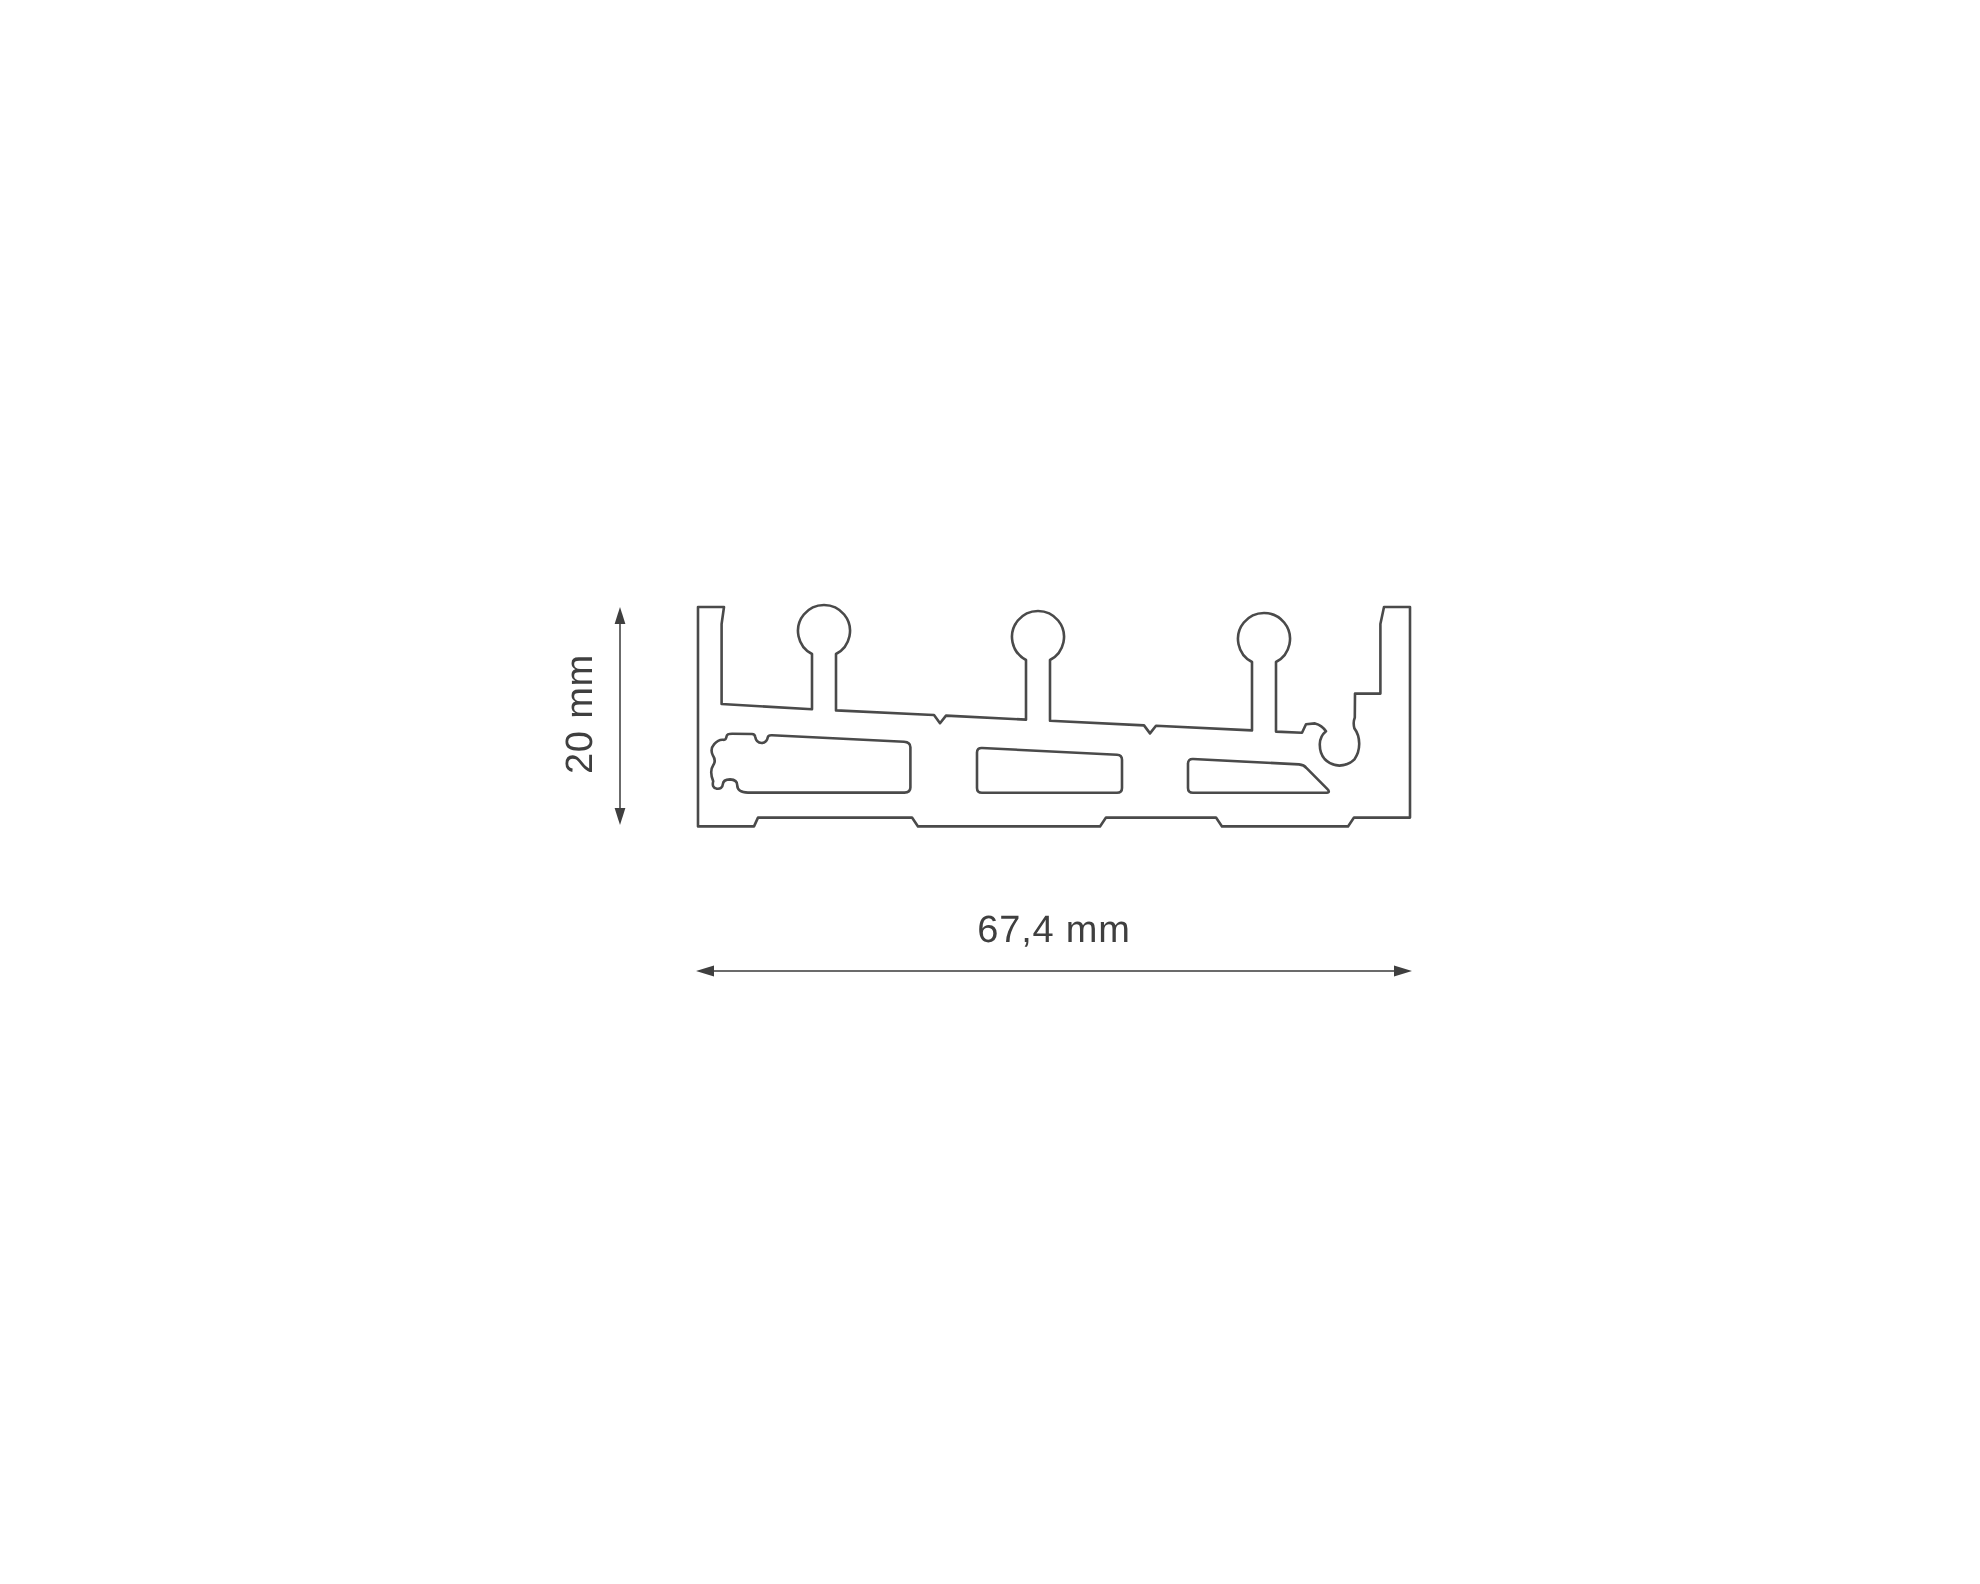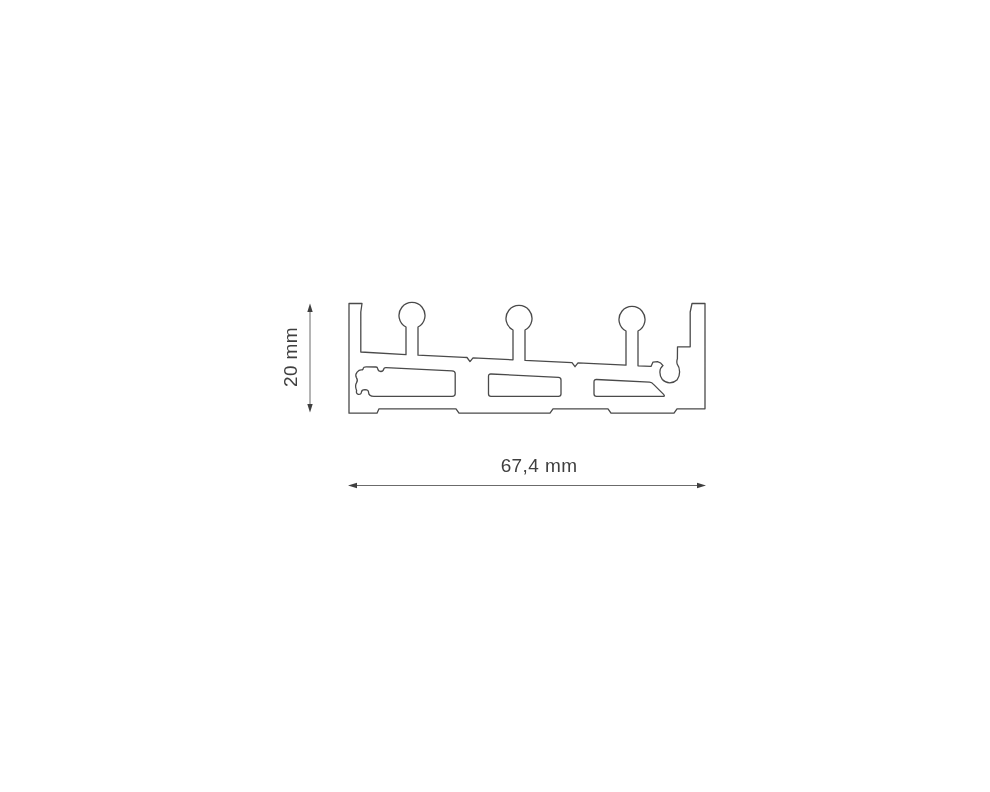--- a/index.html
+++ b/index.html
@@ -110,15 +110,15 @@
 
     <g>
       <line x1="353" y1="485.5" x2="701" y2="485.5" stroke-width="1" stroke="#6b6b6b"></line>
       <polygon points="348,485.5 357,482.8 357,488.2" fill="#3f3f3f"></polygon>
       <polygon points="706,485.5 697,482.8 697,488.2" fill="#3f3f3f"></polygon>
     </g>
   </svg>
 
   <div class="dim-label vertical" style="left:291px; top:357px;">20 mm</div>
 
-  <div class="dim-label" style="left:539px; top:466px;">67,4 mm</div>
+  <div class="dim-label" style="left:527px; top:466px;">67,4 mm</div>
 
 </div>
 
 </body></html>

